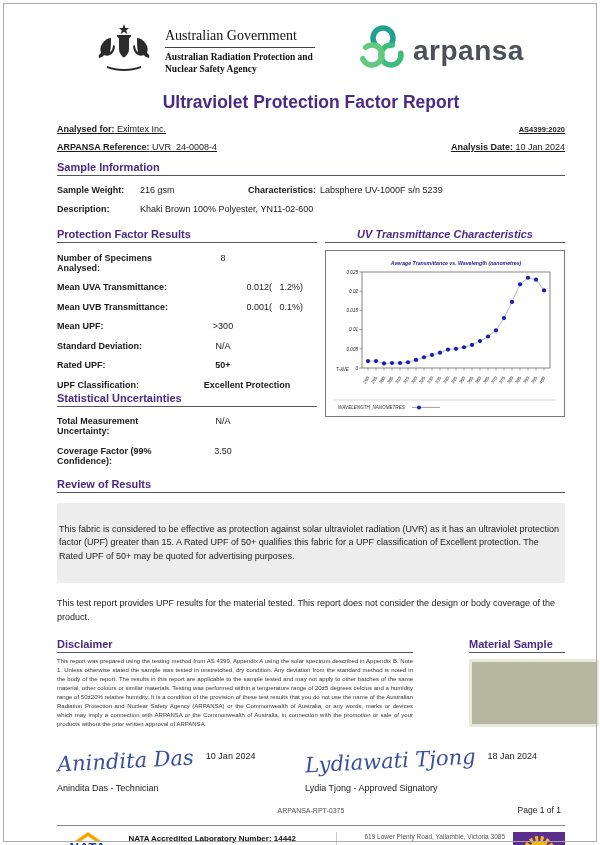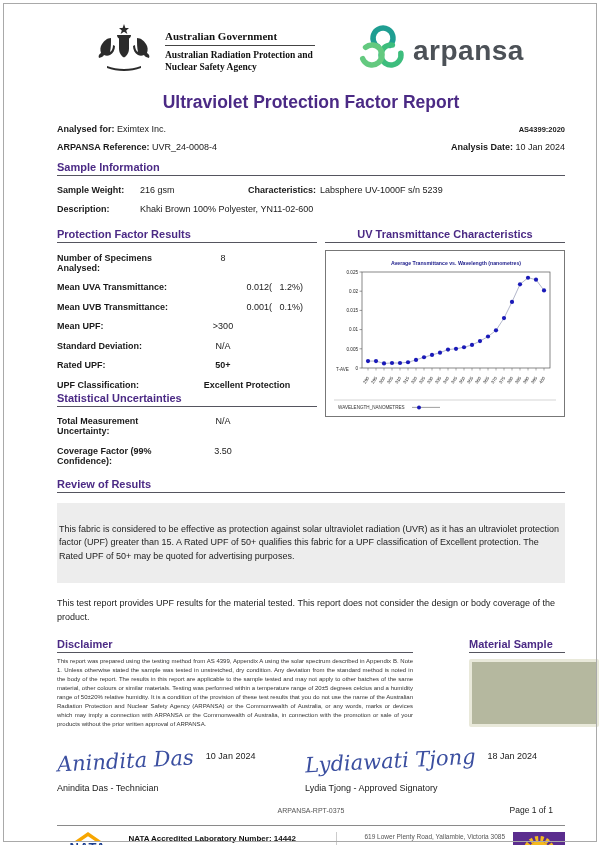--- a/index.html
+++ b/index.html
@@ -6,46 +6,46 @@
   html,body { background:#fff; }
   body { font-family:"Liberation Sans", sans-serif; color:#1a1a1a; }
   .page { position:relative; width:600px; height:845px; background:#fff; overflow:hidden; }
   .frame { position:absolute; inset:3px; border:1px solid #a9a9a9; pointer-events:none; }
   .content { padding:20px 35px 0 57px; }
 
   
   .hdr { display:flex; align-items:center; margin-top:2px; }
   .crest-wrap { margin-left:36px; display:flex; align-items:center; }
   .gov-block { margin-left:10px; font-family:"Liberation Serif", serif; }
-  .gov-title { font-size:11px; font-weight:bold; color:#111; padding-bottom:3px; border-bottom:1px solid #444; }
+  .gov-title { font-size:14px; font-weight:normal; color:#111; padding-bottom:3px; border-bottom:1px solid #444; }
   .gov-agency { font-size:9.5px; font-weight:bold; color:#111; padding-top:3px; width:150px; line-height:12px; }
   .arpansa { margin-left:40px; display:flex; align-items:center; }
   .arpansa-word { font-size:28px; font-weight:600; color:#4c5157; letter-spacing:0.5px; margin-left:6px; }
 
   .doc-title { text-align:center; margin-top:12px; font-size:17.5px; font-weight:bold; color:#4b2a85; }
 
   
-  .meta-row { display:flex; justify-content:space-between; align-items:center; margin-top:11px; font-size:9px; }
+  .meta-row { display:flex; justify-content:space-between; align-items:center; margin-top:11px; font-size:9px;text-decoration:underline; }
   .b { font-weight:bold; }
   .std { font-size:7.5px; font-weight:bold; }
 
   
   .sec-h { font-size:11px; font-weight:bold; color:#4b2a85; border-bottom:1.5px solid #55555f; padding-bottom:2px; }
   .mt8 { margin-top:9px; }
 
   
   .samp-row { display:flex; font-size:9px; margin-top:9px; }
   .samp-l1 { width:83px; font-weight:bold; }
   .samp-v1 { width:108px; }
   .samp-l2 { font-weight:bold; margin-right:4px; }
 
   
   .cols { display:flex; gap:8px; margin-top:14px; }
   .col-left { width:260px; }
-  .col-right { width:240px; }
+  .col-right { width:240px;font-style:italic; }
   .prow { display:flex; align-items:baseline; margin-top:9.5px; font-size:9px; }
   .plabel { flex:1; font-weight:bold; }
   .pval { width:92px; text-align:center; }
   .pextra { width:48px; white-space:pre; }
   .stat-h { margin-top:2px; }
 
   .chart-h { text-align:center; }
   .chart-box { border:1px solid #777; margin-top:7px; padding:5px 5px 2px 6px; background:#fff; }
   .chart-box svg { display:block; }
 
@@ -65,21 +65,21 @@
   .sigs { display:flex; margin-top:20px; }
   .sig-block { display:flex; align-items:flex-start; }
   .sig-left { width:248px; }
   .sig-script { font-family:"DejaVu Serif", serif; font-style:italic; font-size:21px; color:#3b4fa0; transform:rotate(-3deg); white-space:nowrap; }
   .sig-date { font-size:9px; margin-left:12px; margin-top:2px; }
   .sig-cap { font-size:9px; margin-top:10px; }
 
   
   .code-row { position:relative; margin-top:14px; height:14px; }
   .rpt-code { position:absolute; left:0; right:0; text-align:center; font-size:7px; color:#555; }
-  .page-num { position:absolute; right:12px; top:-2px; font-size:8.5px; color:#222; }
+  .page-num { position:absolute; right:4px; top:-2px; font-size:8.5px; color:#222; }
 
   
   .footer { border-top:1.5px solid #8a8a8a; margin-top:4px; padding-top:6px; display:flex; }
   .nata-logo { width:62px; display:flex; flex-direction:column; align-items:center; }
   .nata-word { font-size:13px; font-weight:bold; color:#1b3e8f; letter-spacing:0.5px; line-height:11px; }
   .nata-text { margin-left:10px; width:210px; }
   .nata-line-b { font-size:8px; font-weight:bold; color:#111; margin-top:2px; }
   .addr-block { border-left:1px solid #ccc; padding-left:8px; width:170px; text-align:right; font-size:6.5px; color:#555; line-height:9.5px; }
   .sun-wrap { margin-left:8px; }
 </style>

